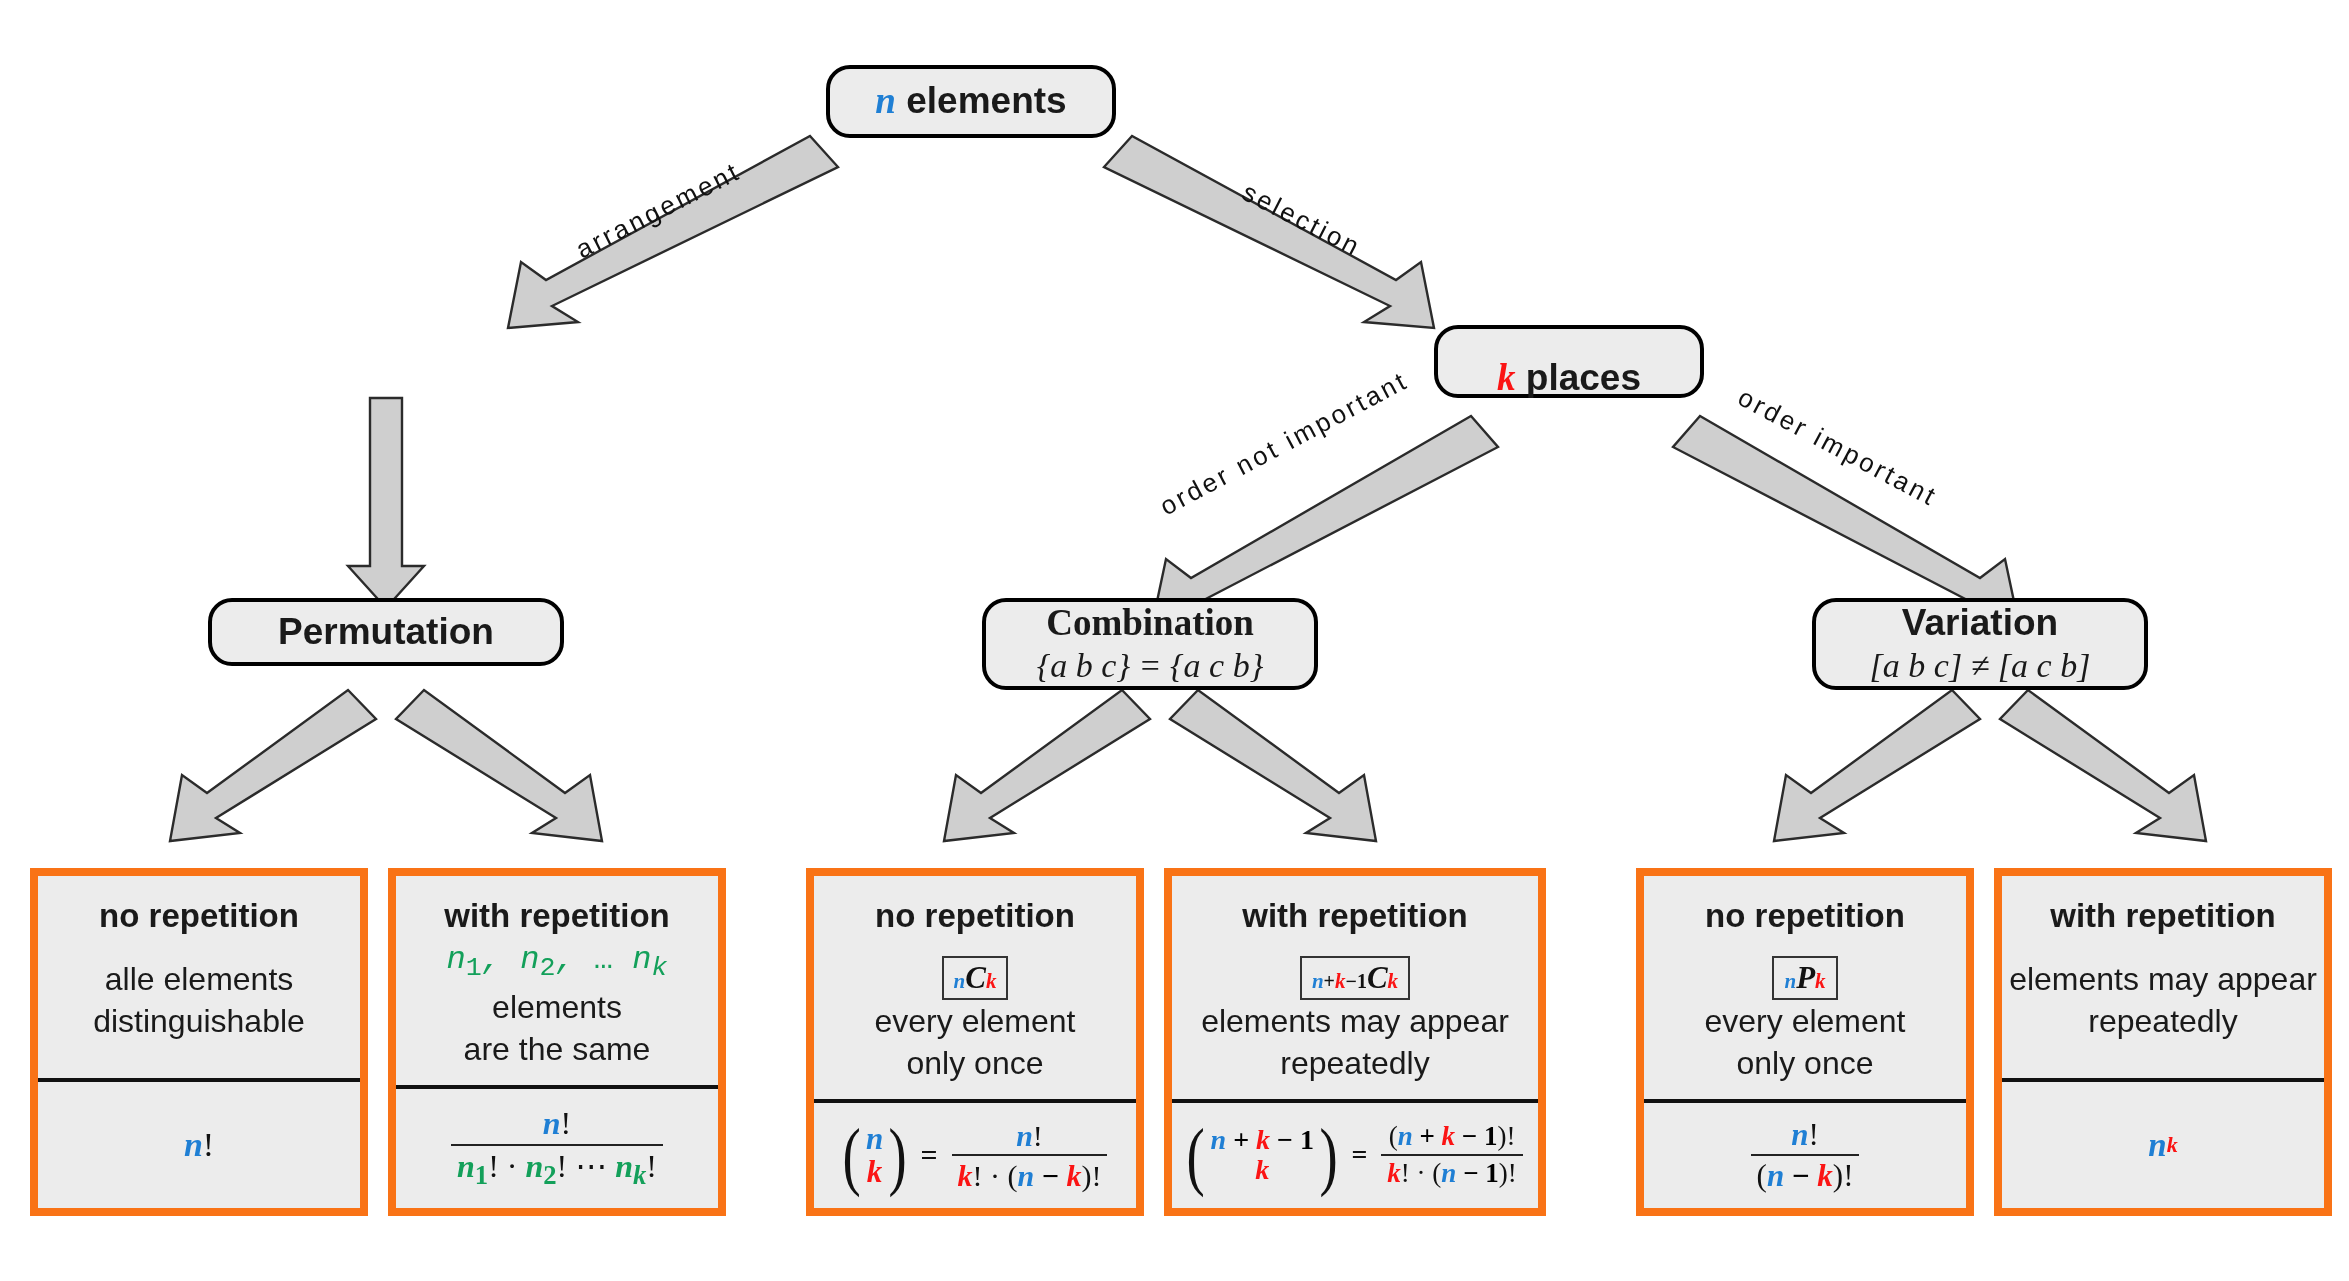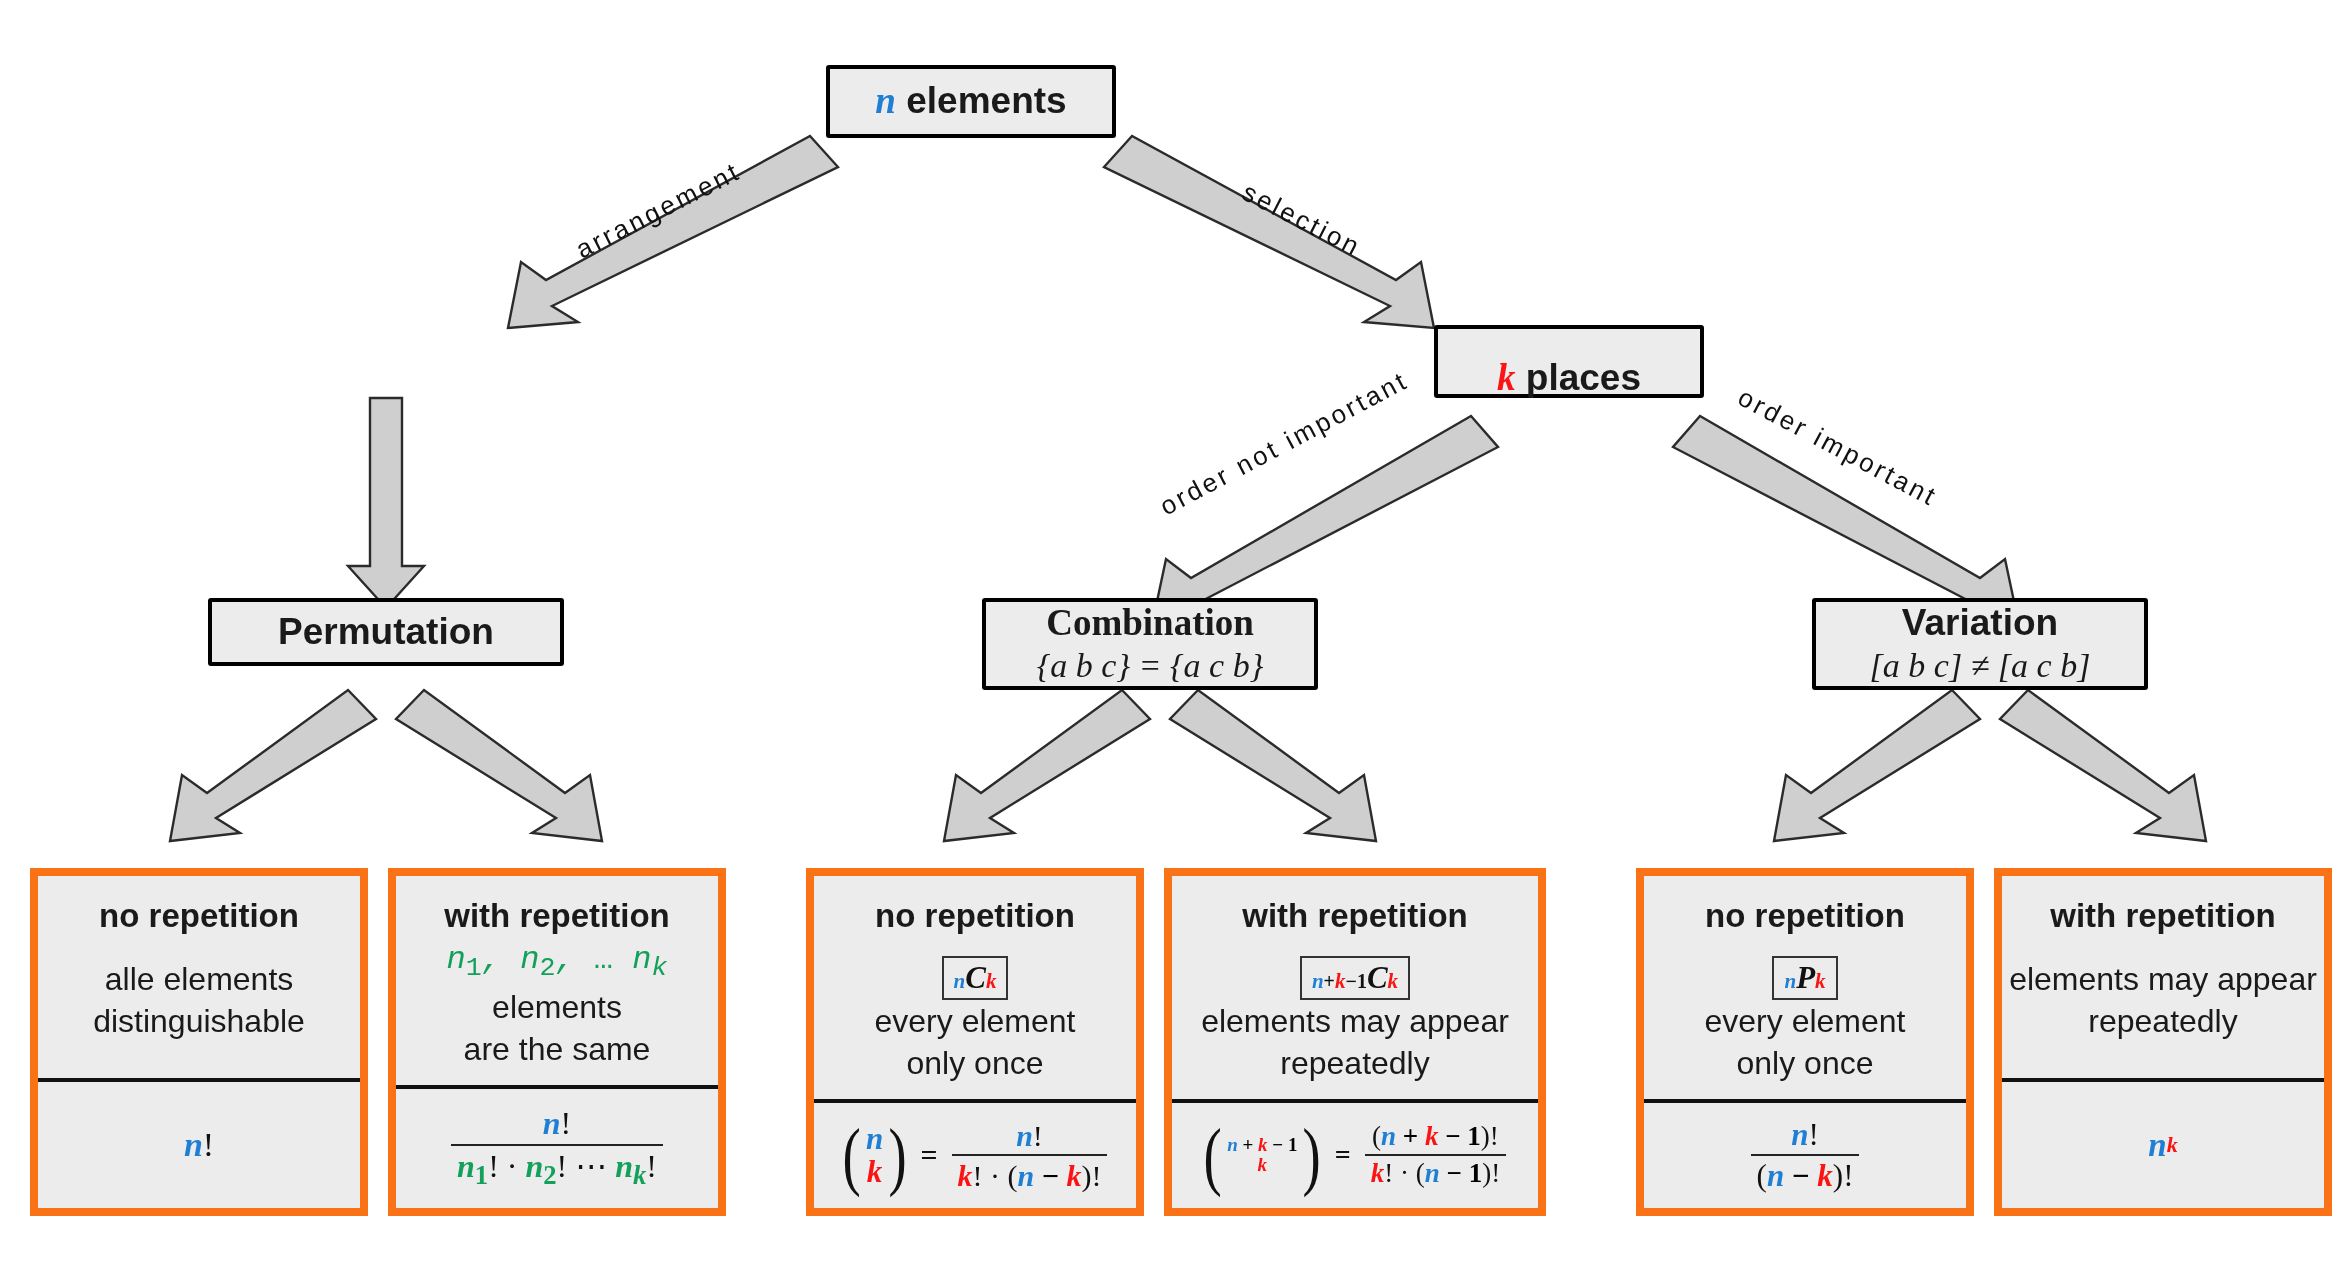--- a/index.html
+++ b/index.html
@@ -9,21 +9,21 @@
     font-family:"Liberation Sans",sans-serif;
     overflow:hidden;
   }
   #stage{position:relative;width:2349px;height:1281px;}
 
   
   .node{
     position:absolute;
     background:#ececec;
     border:4px solid #000;
-    border-radius:3px;
+    border-radius:24px;
     box-sizing:border-box;
     display:flex;flex-direction:column;
     align-items:center;justify-content:center;
     z-index:5;
   }
   .node .t1{
     font-weight:bold;
     color:#1a1a1a;
     line-height:1.1;
     white-space:nowrap;
@@ -275,21 +275,21 @@
         <span class="mi blue" style="font-size:0.78em;">n</span><span class="mn blk" style="font-size:0.74em;">+</span><span class="mi red" style="font-size:0.78em;">k</span><span class="mn blk" style="font-size:0.74em;">−</span><span class="mn blk" style="font-size:0.74em;">1</span><span class="big blk">C</span><span class="mi red" style="font-size:0.78em;">k</span>
       </div>
       <div class="desc">
         <span>elements may appear</span><br>
         <span>repeatedly</span>
       </div>
     </div>
     <div class="bottom" style="font-size:30px;">
       <span class="binom">
         <span class="paren">(</span>
-        <span class="stack" style="font-size:19px;">
+        <span class="stack" style="font-size:28px;">
           <span><span class="mi blue">n</span> <span class="mn">+</span> <span class="mi red">k</span> <span class="mn">−</span> <span class="mn">1</span></span>
           <span class="mi red">k</span>
         </span>
         <span class="paren">)</span>
       </span>
       <span class="eq" style="font-size:28px;">=</span>
       <span class="frac" style="font-size:27px;">
         <span class="num">
           <span class="mo">(</span><span class="mi blue">n</span>
           <span class="mn">+</span>

